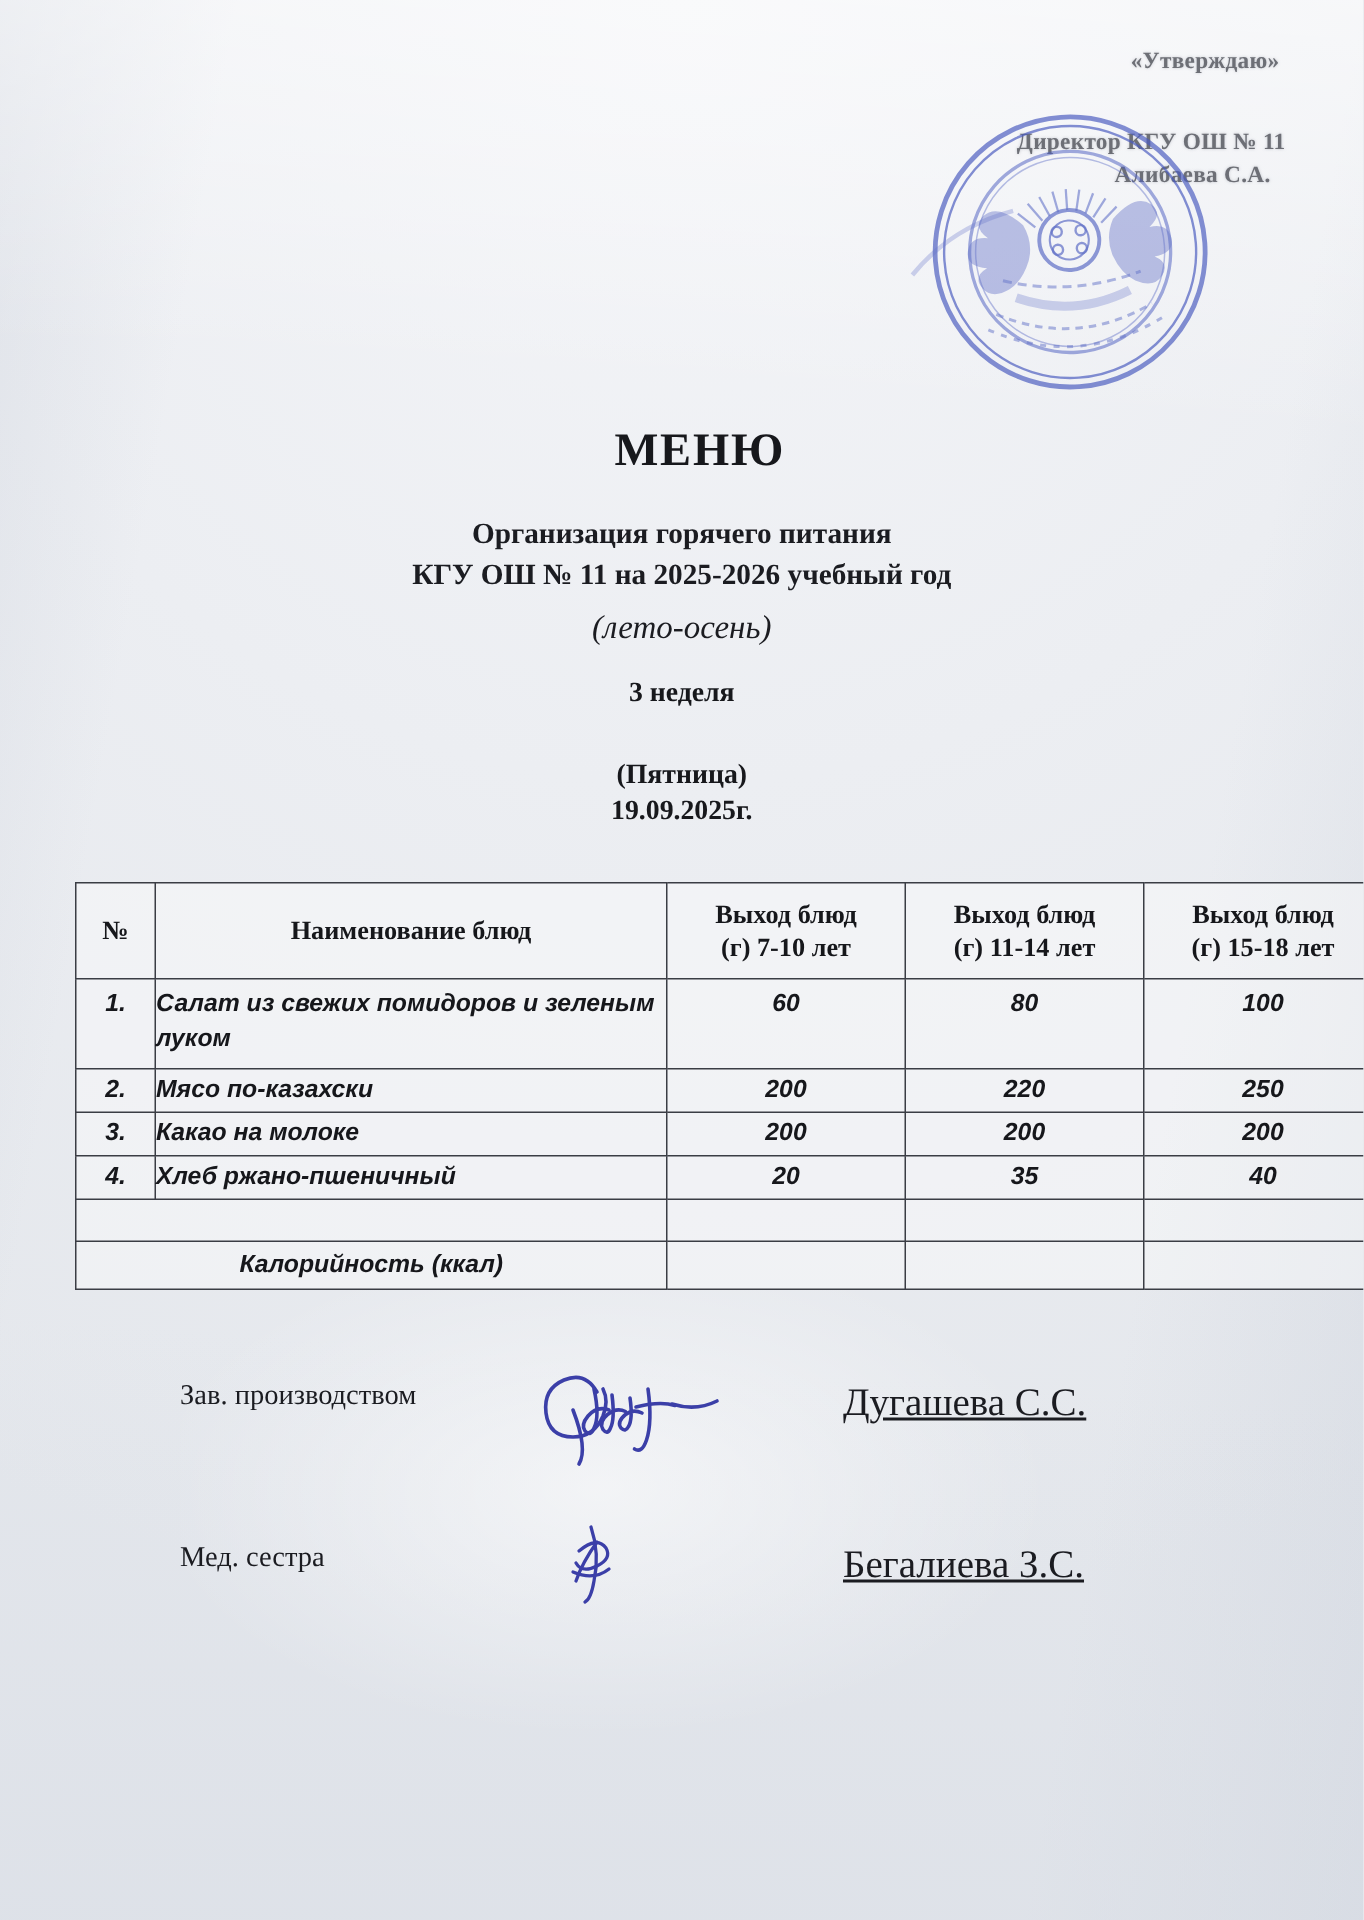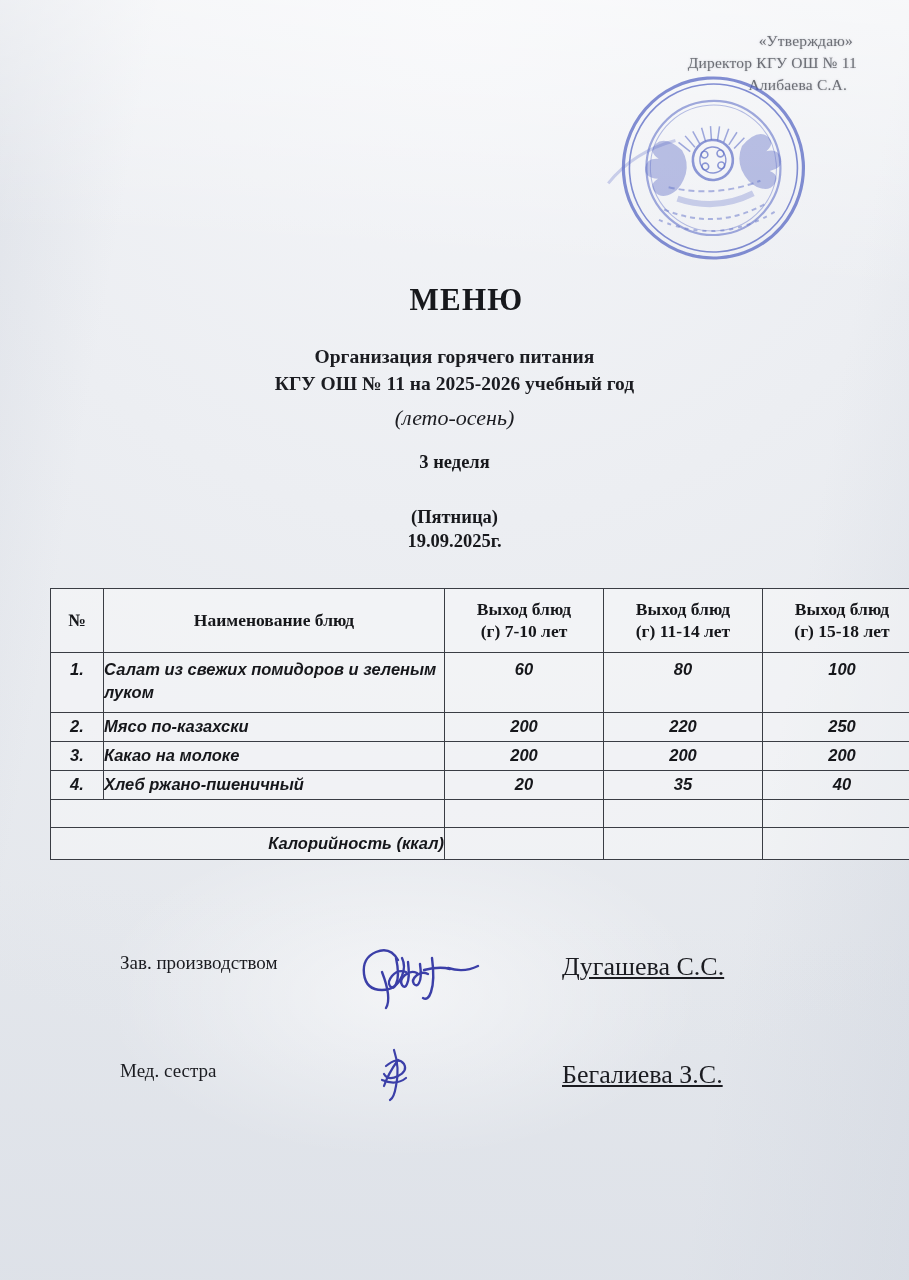--- a/index.html
+++ b/index.html
@@ -56,33 +56,33 @@
   }
 
   
   .approval {
     position: absolute;
     right: 56px;
     top: 30px;
     width: 300px;
     text-align: right;
     font-family: "Liberation Serif", serif;
-    font-weight: normal;
+    font-weight: bold;
     font-size: 15.5px;
     line-height: 1.42;
     color: #6d6f76;
     letter-spacing: 0.2px;
     z-index: 4;
     text-shadow: 0 0 2px rgba(150,155,165,0.55);
   }
   .approval .ap-line {
     display: block;
     white-space: nowrap;
   }
-  .approval .ap-dir { margin-right: -4px; }
+  .approval .ap-dir { margin-right: -4px; margin-top: 32px; }
   .approval .ap-name { margin-right: 6px; }
 
   
   .stamp {
     position: absolute;
     left: 597px;
     top: 64px;
     width: 232px;
     height: 196px;
     z-index: 5;
@@ -209,33 +209,33 @@
   td.c-val {
     text-align: center;
     padding: 3px 4px;
   }
   tr.r-tall td { height: 54px; vertical-align: top; padding-top: 5px; }
   tr.r-tall td.c-val { vertical-align: top; }
   tr.r-std td { height: 28px; }
   tr.r-spacer td { height: 27px; }
   tr.r-cal td { height: 31px; }
   td.c-cal-label {
-    text-align: right;
+    text-align: center;
     padding: 2px 6px 3px 9px;
     font-family: "Liberation Sans", sans-serif;
     font-style: italic;
     font-weight: bold;
     font-size: 16.5px;
   }
 
   
   .sig-block {
     position: absolute;
     left: 0;
-    top: 946px;
+    top: 914px;
     width: 897px;
     z-index: 3;
   }
   .sig-row {
     position: relative;
     height: 108px;
   }
   .sig-role {
     position: absolute;
     left: 120px;

